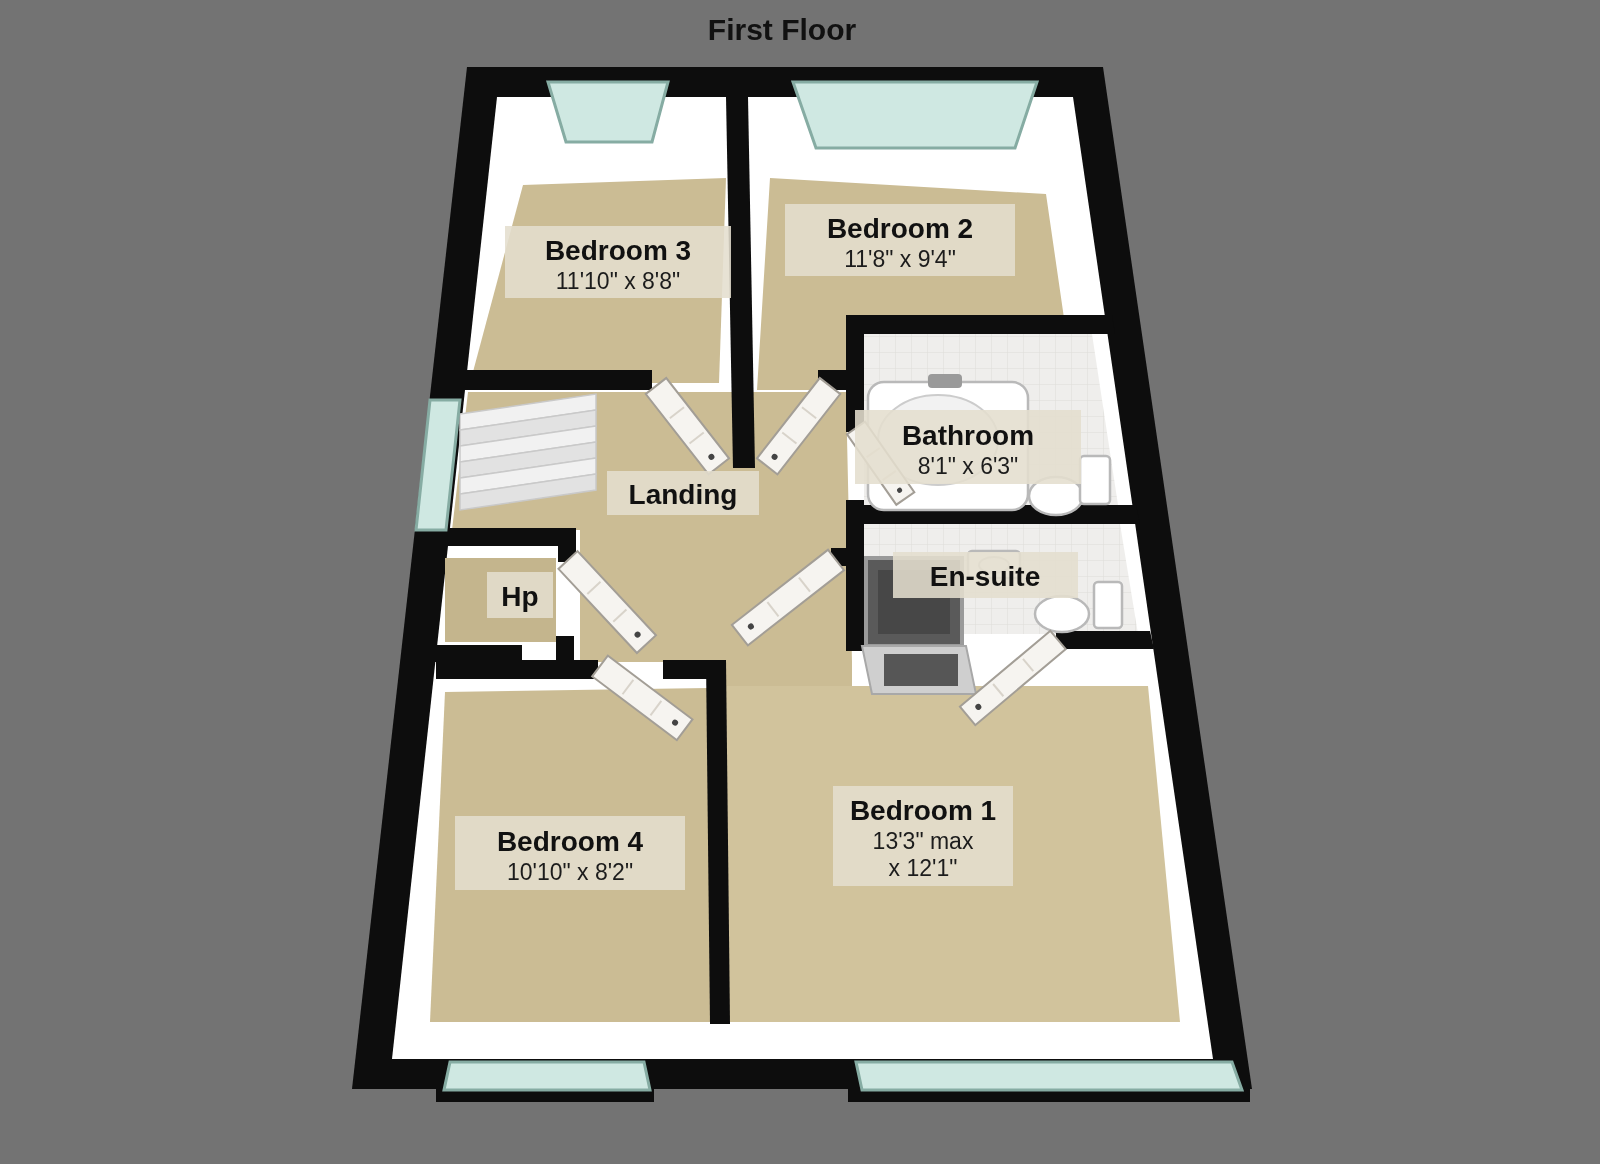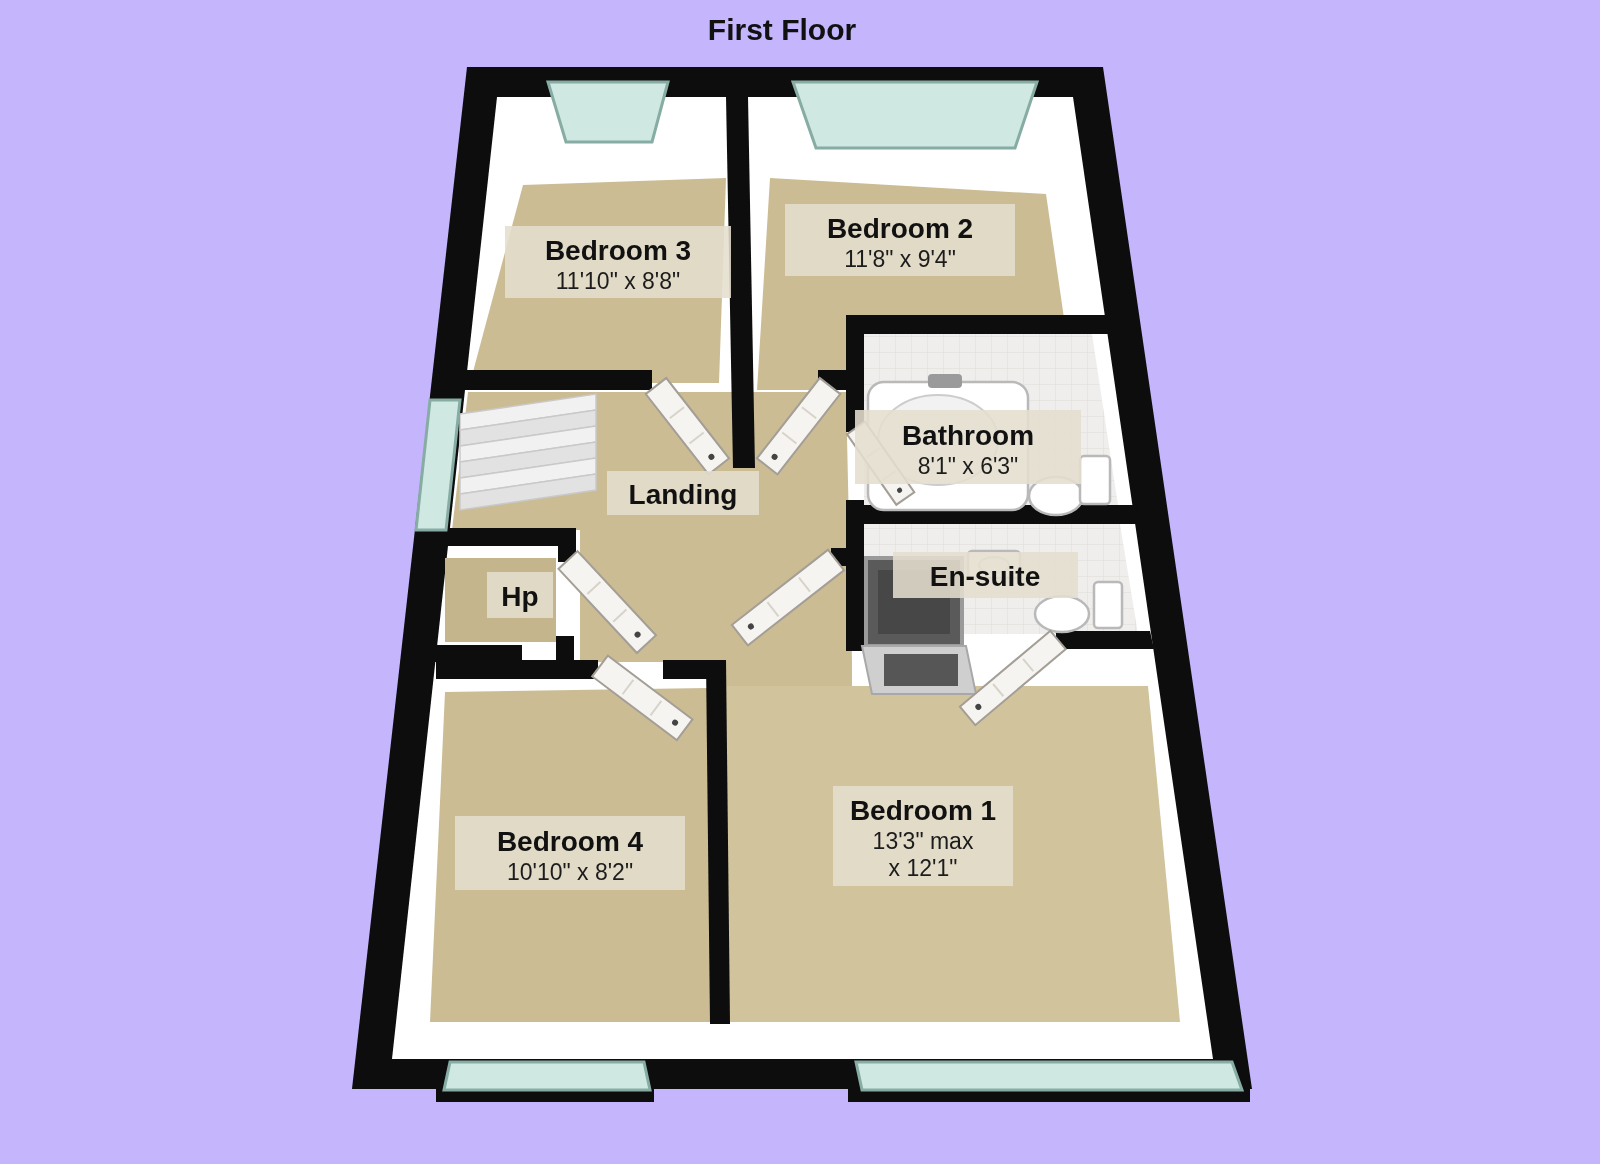--- a/index.html
+++ b/index.html
@@ -1,16 +1,16 @@
 <!DOCTYPE html>
 <html><head>
 <meta charset="utf-8">
 <style>
   html,body{margin:0;padding:0;background:#ffffff;}
-  .stage{width:1600px;height:1164px;position:relative;background:#c4b5fd;overflow:hidden;}
+  .stage{width:1600px;height:1164px;position:relative;background:#737373;overflow:hidden;}
   svg{display:block;font-family:"Liberation Sans", sans-serif;}
   .title{font:700 30px "Liberation Sans", sans-serif;fill:#111111;}
   .room-name{font:700 28px "Liberation Sans", sans-serif;fill:#111111;}
   .room-dims{font:400 23px "Liberation Sans", sans-serif;fill:#1c1c1c;}
   .label-bg{fill:rgba(228,222,206,0.88);}
   .wall{fill:#0d0d0d;stroke:none;}
   .inner{fill:#ffffff;}
   .floor-tan{fill:#cbbc94;}
   .floor-tan-b1{fill:#d1c39c;}
   .floor-tan-hp{fill:#c4b58d;}

